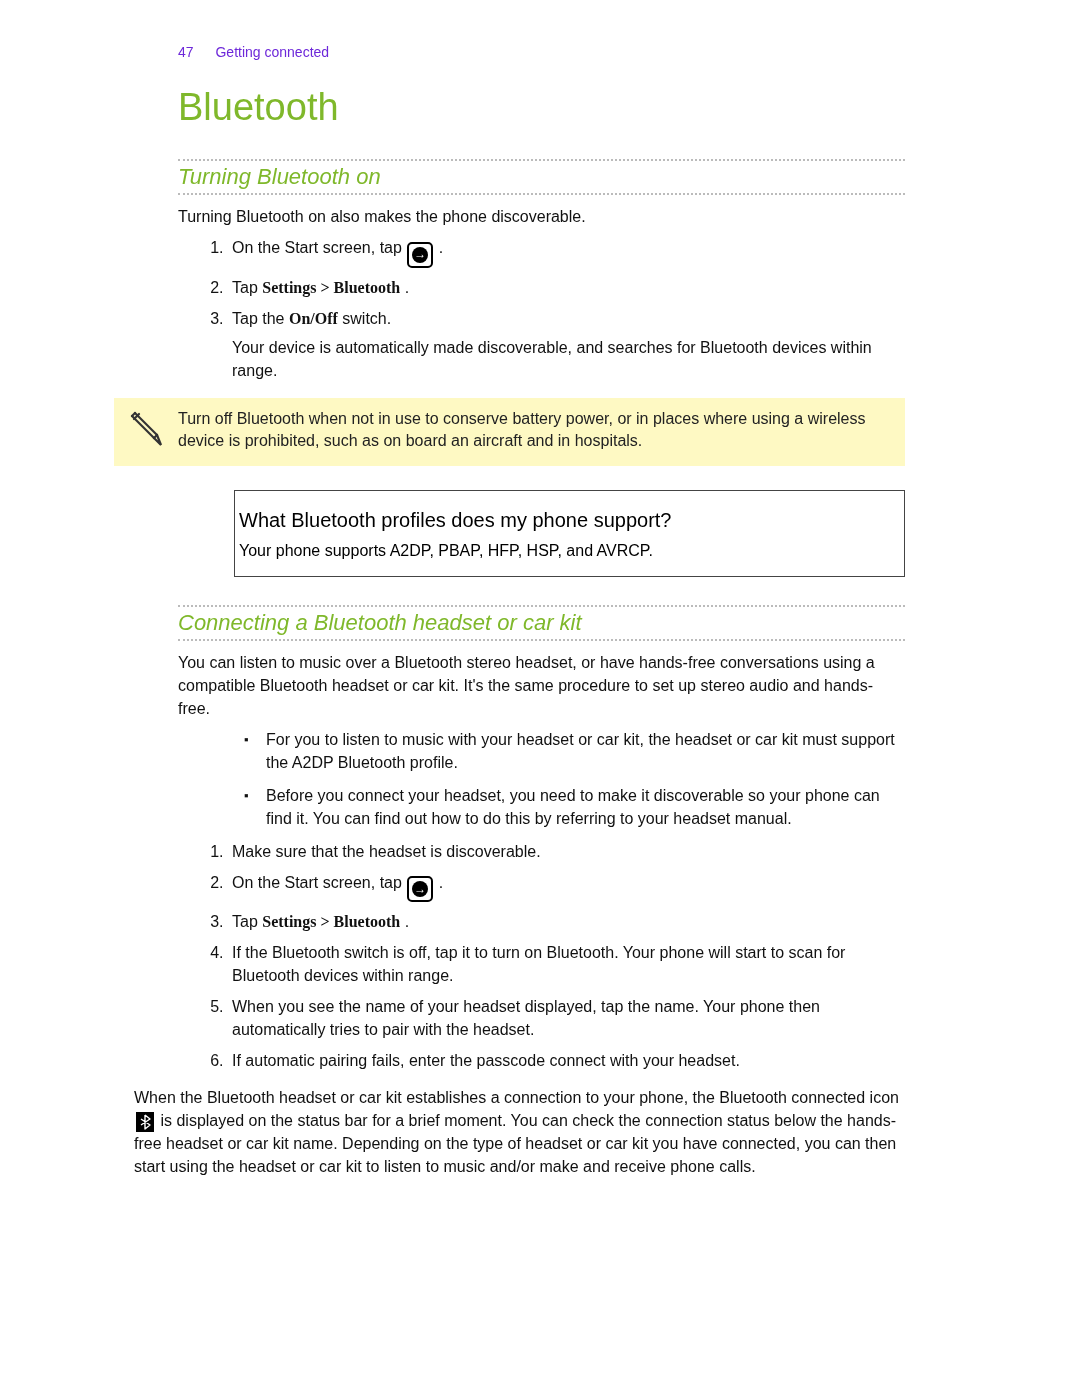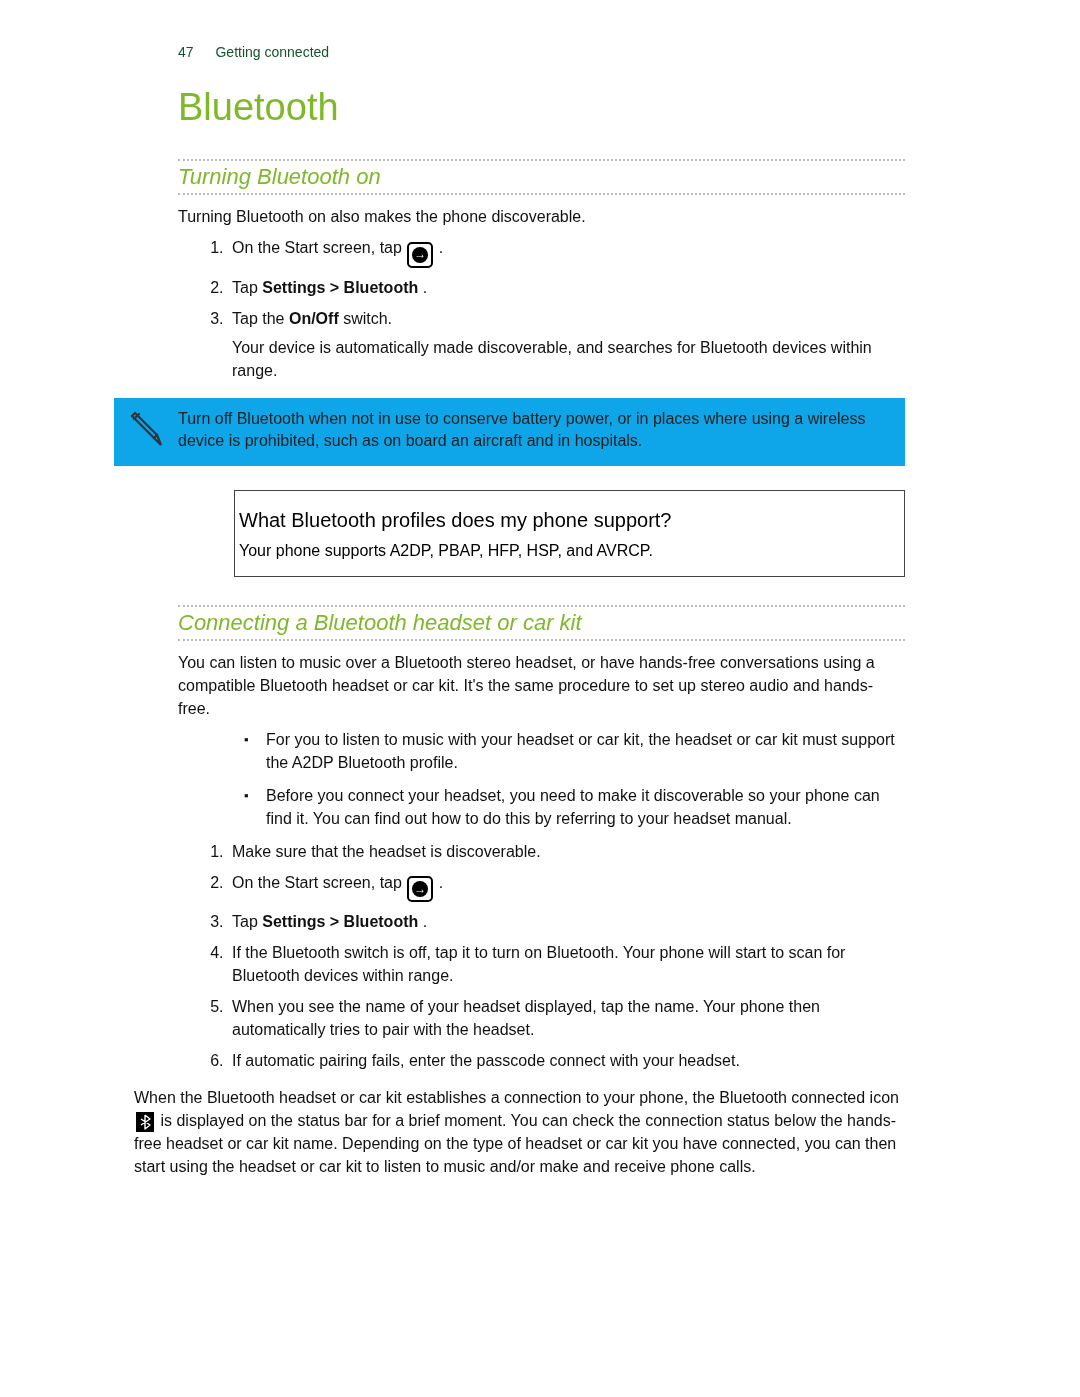--- a/index.html
+++ b/index.html
@@ -11,21 +11,21 @@
     -webkit-font-smoothing: antialiased;
   }
   .page {
     width: 1080px;
     min-height: 1397px;
     box-sizing: border-box;
     padding: 44px 175px 60px 114px;
   }
   .header-line {
     font-size: 14px;
-    color: #14532d;
+    color: #6d28d9;
     margin-left: 64px;
     margin-bottom: 26px;
   }
   .header-line .pg {
     margin-right: 18px;
   }
   h1.title {
     font-size: 38px;
     font-weight: 400;
     color: #7fb82b;
@@ -82,26 +82,26 @@
     margin-bottom: 10px;
     padding-left: 2px;
   }
   ul.bullets > li::before {
     content: "▪";
     position: absolute;
     left: -20px;
     top: 0;
     font-size: 13px;
   }
-  .bold { font-weight: 600; }
+  .bold { font-weight: 600; font-family: Liberation Serif, serif; }
 
   .note-box {
     display: flex;
     align-items: flex-start;
-    background: #0ea5e9;
+    background: #fef9c3;
     margin: 16px 0 24px 0;
     padding: 10px 16px 10px 10px;
     font-size: 16px;
     line-height: 22px;
     color: #222;
   }
   .note-box .pencil {
     width: 40px;
     flex-shrink: 0;
     margin-right: 14px;

